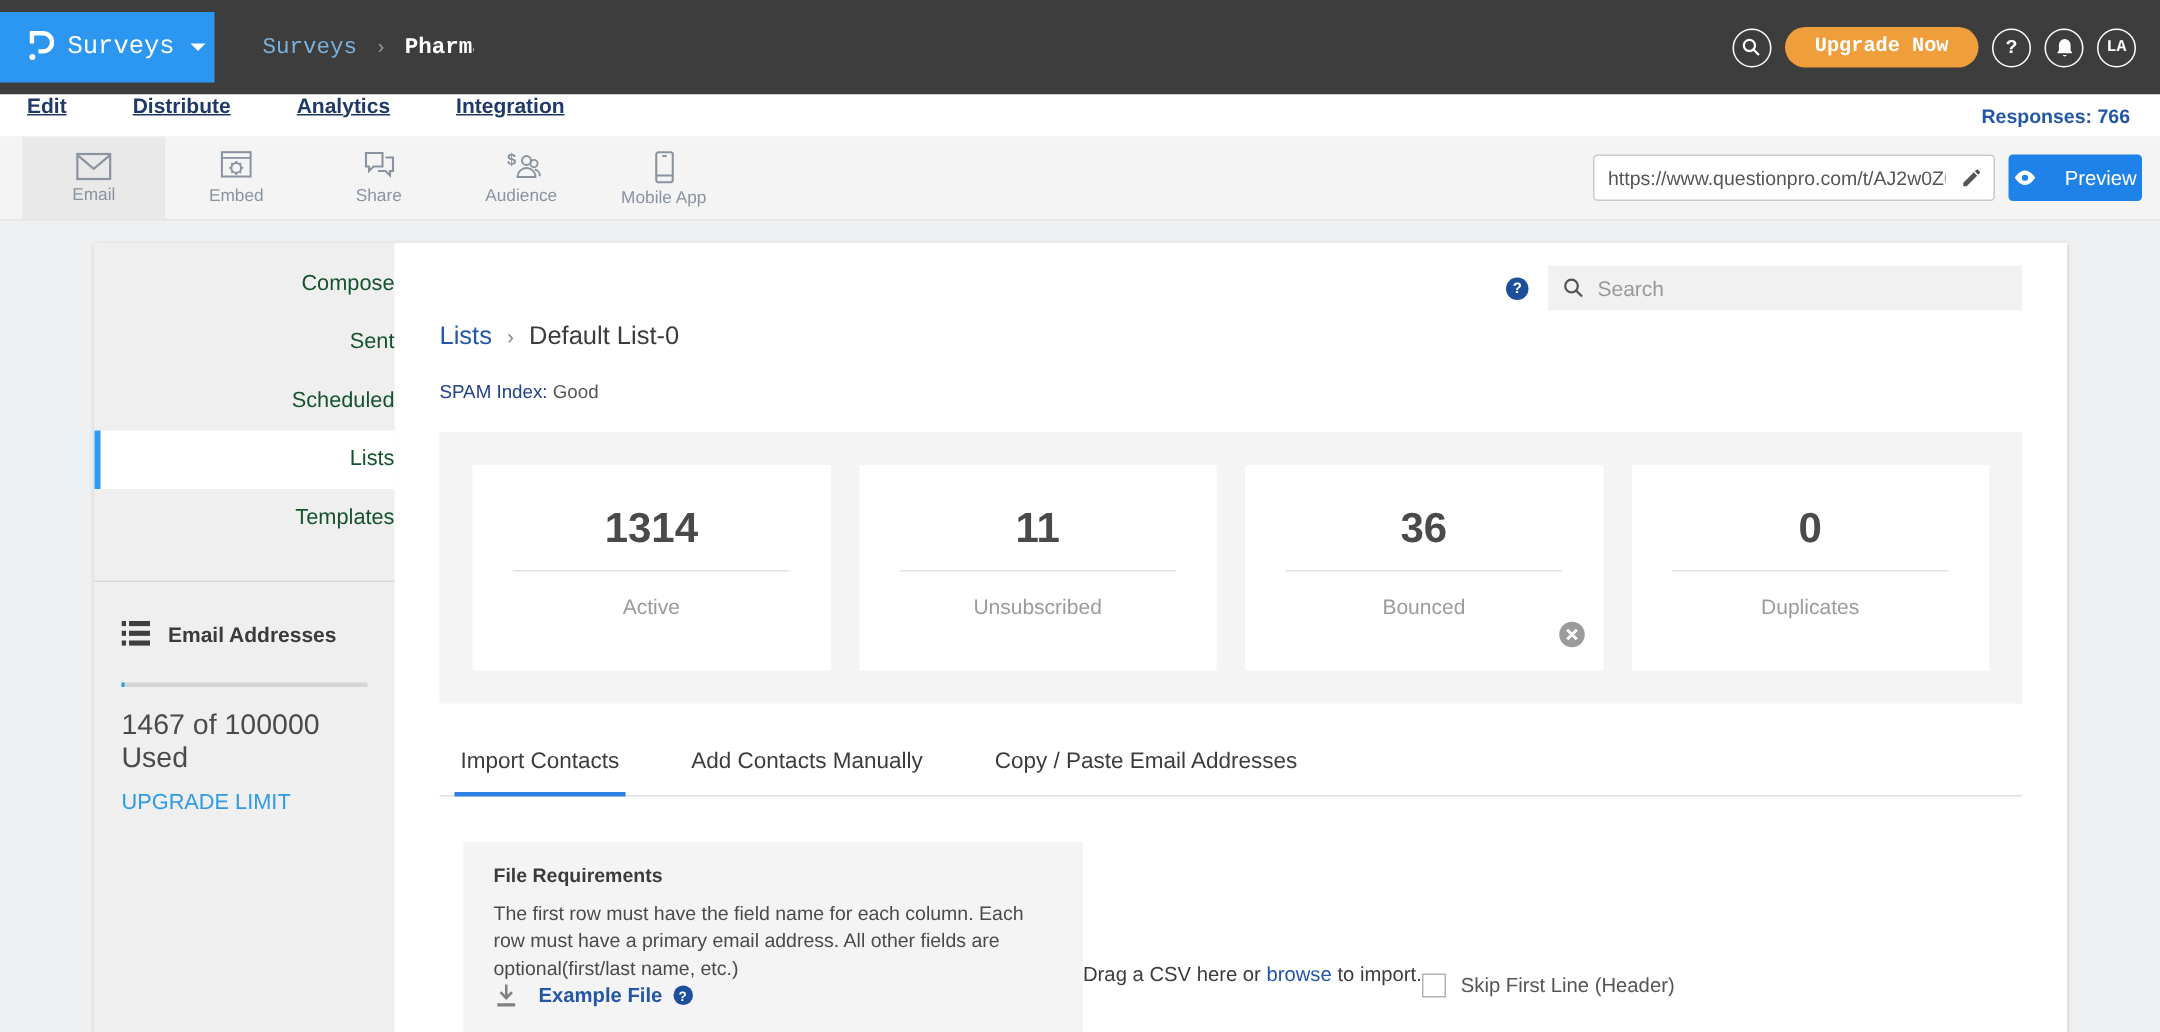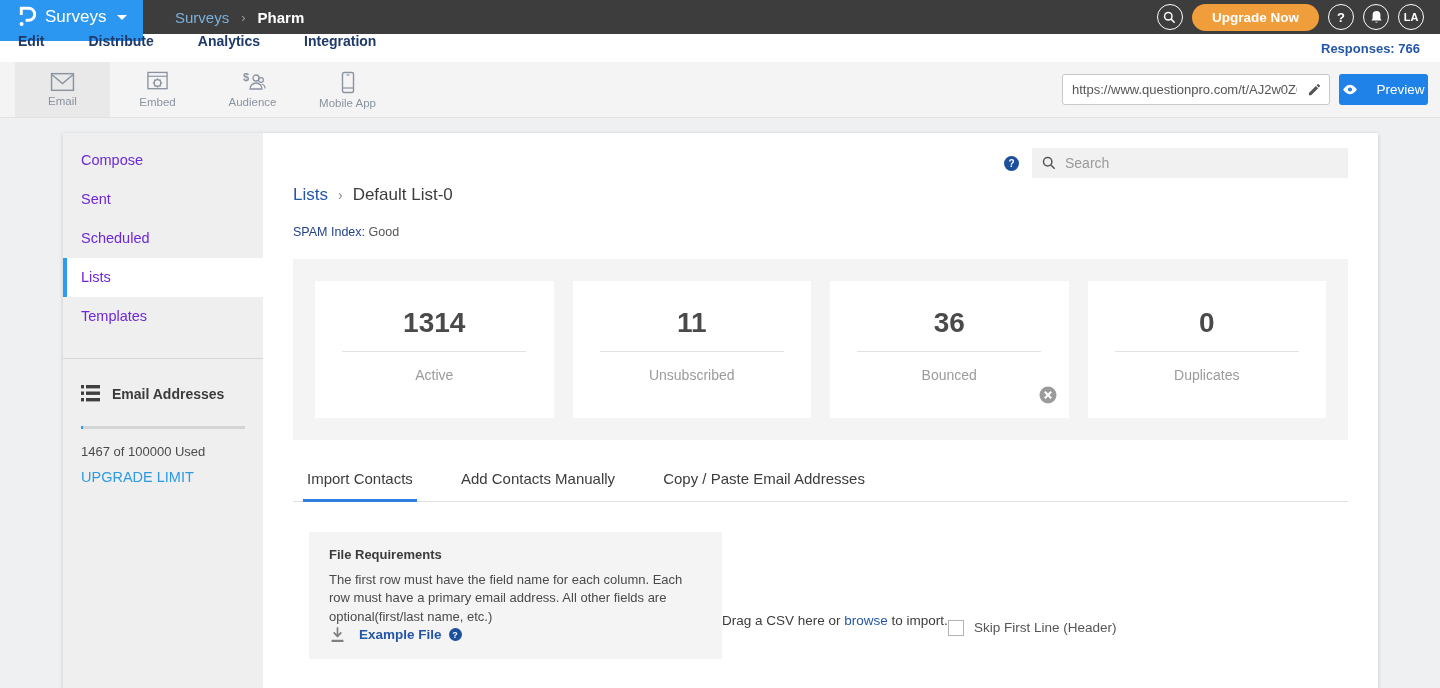--- a/index.html
+++ b/index.html
@@ -1,20 +1,20 @@
 <!DOCTYPE html>
 <html><head>
 <meta charset="utf-8">
 <style>
   * { margin:0; padding:0; box-sizing:border-box; }
   html,body { width:1440px; height:688px; overflow:hidden;
     font-family:"Liberation Sans", sans-serif; background:#eff0f1; }
 
   
-  .app-header { height:34px; background:#3d3d3d; display:flex; align-items:center; }
+  .app-header { height:63px; background:#3d3d3d; display:flex; align-items:center;font-family:Liberation Mono, monospace; }
   .logo-block { width:143px; height:47px; background:#2b97f1; display:flex; align-items:center;
     padding-left:17px; gap:9px; color:#fff; cursor:pointer; }
   .logo-block .product { font-size:17px; }
   .caret-down { width:0; height:0; border-left:5px solid transparent; border-right:5px solid transparent;
     border-top:5px solid #fff; margin-left:2px; }
   .hdr-breadcrumb { display:flex; align-items:center; margin-left:32px; font-size:15px; }
   .hdr-breadcrumb .root { color:#7bb0dd; cursor:pointer; }
   .hdr-breadcrumb .sep { color:#9a9a9a; margin:0 12px; font-size:13px; }
   .hdr-breadcrumb .cur { color:#fff; font-weight:bold; max-width:46px; overflow:hidden;
     white-space:nowrap; display:inline-block; }
@@ -22,21 +22,21 @@
   .circle-btn { width:26px; height:26px; border:1.5px solid #fff; border-radius:50%;
     display:flex; align-items:center; justify-content:center; color:#fff; font-weight:bold;
     font-size:13px; cursor:pointer; flex:0 0 auto; }
   .upgrade-btn { background:#f09d3b; color:#fff; border:none; border-radius:14px; height:27px;
     padding:0 20px; font-size:13.5px; font-weight:bold; cursor:pointer; font-family:inherit; }
   .avatar { font-size:11px; }
 
   
   .survey-nav { height:28px; background:#fff; display:flex; align-items:center; padding:0 20px 0 18px; }
   .survey-nav .tab { margin-right:44px; font-size:14px; font-weight:bold; color:#1f3968;
-    cursor:pointer; height:41px; line-height:26px; }
+    cursor:pointer; height:41px; line-height:26px;text-decoration:underline; }
   .survey-nav .tab.active { border-bottom:2px solid #2d7fe0; }
   .responses { margin-left:auto; font-size:13px; color:#2456a8; font-weight:bold; }
 
   
   .toolbar { height:56px; background:#f4f4f5; border-bottom:1px solid #e2e2e3; display:flex;
     padding-left:15px; position:relative; }
   .tool-item { width:95px; display:flex; flex-direction:column; align-items:center;
     justify-content:center; gap:3px; color:#8a93a0; font-size:11.5px; cursor:pointer; }
   .tool-item.active { background:#e9e9ea; }
   .tool-item svg { display:block; }
@@ -51,30 +51,30 @@
     color:#fff; font-size:13.5px; display:flex; align-items:center; justify-content:center;
     gap:18px; cursor:pointer; font-family:inherit; }
 
   
   .page-body { padding-top:15px; height:557px; }
   .content-card { margin-left:63px; width:1315px; min-height:620px; background:#fff;
     box-shadow:0 1px 4px rgba(0,0,0,.18); display:flex; }
 
   
   .side-panel { width:200px; background:#efeff0; flex:0 0 auto; padding-top:8px; }
-  .menu-item { height:39px; line-height:39px; padding-left:18px; font-size:14.5px; color:#6d28d9;
-    cursor:pointer; }
+  .menu-item { height:39px; line-height:39px; padding-left:18px; font-size:14.5px; color:#14532d;
+    cursor:pointer;text-align:right; }
   .menu-item.active { background:#fff; border-left:4px solid #2d9bf0; padding-left:14px; }
   .side-divider { border:none; border-top:1px solid #d8d8d8; margin-top:22px; }
   .email-addr { padding:26px 18px 0 18px; }
   .email-addr-head { display:flex; align-items:center; gap:12px; font-size:14px; font-weight:bold;
     color:#3b3b3b; }
   .usage-track { margin-top:24px; height:3px; background:#d5d5d6; position:relative; }
   .usage-fill { position:absolute; left:0; top:0; bottom:0; width:1.5%; background:#2d9bf0; }
-  .usage-text { margin-top:15px; font-size:13px; color:#4a4a4a; }
+  .usage-text { margin-top:15px; font-size:19px; color:#4a4a4a; }
   .upgrade-limit { margin-top:10px; font-size:14.5px; color:#2e9ae4; cursor:pointer; }
 
   
   .main-panel { flex:1; padding:0 30px; }
   .search-row { margin-top:15px; display:flex; justify-content:flex-end; align-items:center; gap:13px; }
   .help-dot { width:15px; height:15px; border-radius:50%; background:#1c4f9c; color:#fff;
     font-size:10px; font-weight:bold; display:flex; align-items:center; justify-content:center;
     cursor:pointer; flex:0 0 auto; }
   .search-box { width:316px; height:30px; background:#f1f1f2; display:flex; align-items:center;
     padding:0 10px; gap:9px; }
@@ -183,20 +183,27 @@
           <line x1="12" y1="15.9" x2="12" y2="17.4"></line>
         <line x1="7.1" y1="12.5" x2="8.6" y2="12.5"></line>
           <line x1="15.4" y1="12.5" x2="16.9" y2="12.5"></line>
         <line x1="8.6" y1="9.1" x2="9.6" y2="10.1"></line>
           <line x1="14.4" y1="14.9" x2="15.4" y2="15.9"></line>
         <line x1="15.4" y1="9.1" x2="14.4" y2="10.1"></line>
           <line x1="9.6" y1="14.9" x2="8.6" y2="15.9"></line>
       </g>
     </svg>
     <span>Embed</span>
+  </div>
+  <div class="tool-item">
+    <svg width="24" height="22" viewBox="0 0 24 22">
+      <path d="M3 2 h11 v9 h-6 l-3 3 v-3 h-2 z" fill="none" stroke="#8a93a0" stroke-width="1.4"></path>
+      <path d="M16 5 h5 v9 h-2 v3 l-3-3 h-5" fill="none" stroke="#8a93a0" stroke-width="1.4"></path>
+    </svg>
+    <span>Share</span>
   </div>
   <div class="tool-item">
     <svg width="26" height="22" viewBox="0 0 26 22">
       <text x="3" y="10" font-size="11" fill="#8a93a0" font-family="sans-serif" font-weight="bold">$</text>
       <circle cx="16" cy="7" r="3" fill="none" stroke="#8a93a0" stroke-width="1.3"></circle>
       <circle cx="21" cy="9" r="2.4" fill="none" stroke="#8a93a0" stroke-width="1.2"></circle>
       <path d="M10 18 a6 6 0 0 1 12 0 z" fill="none" stroke="#8a93a0" stroke-width="1.3"></path>
       <path d="M21.5 13 a4.5 4.5 0 0 1 3.5 4.5" fill="none" stroke="#8a93a0" stroke-width="1.2"></path>
     </svg>
     <span>Audience</span>

